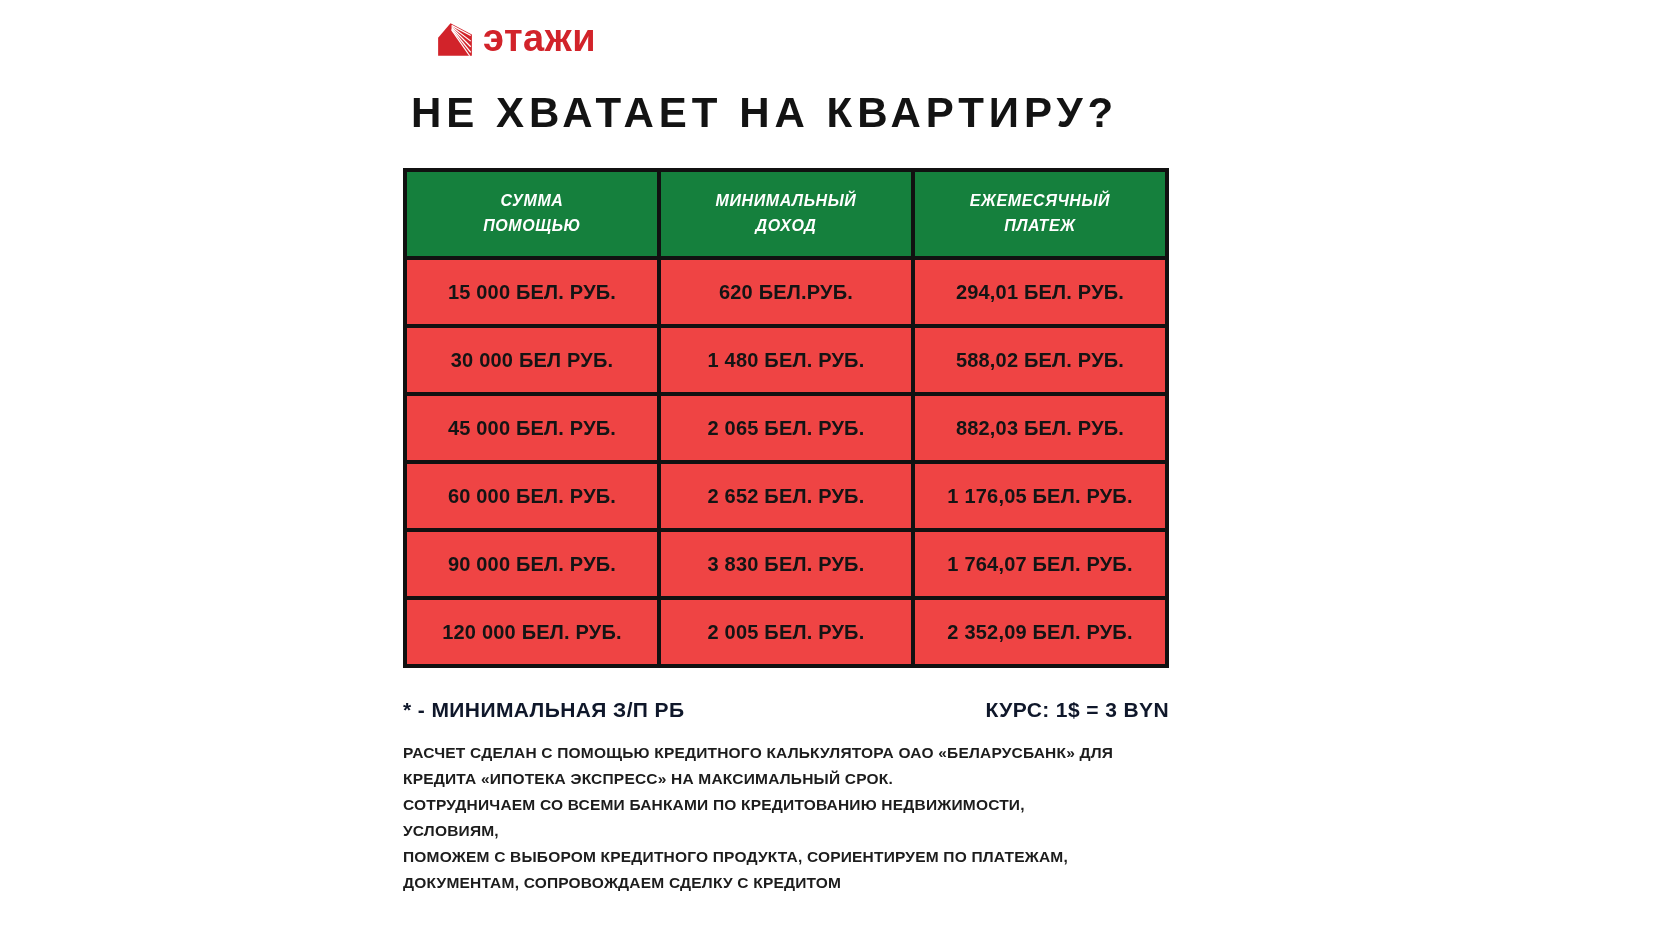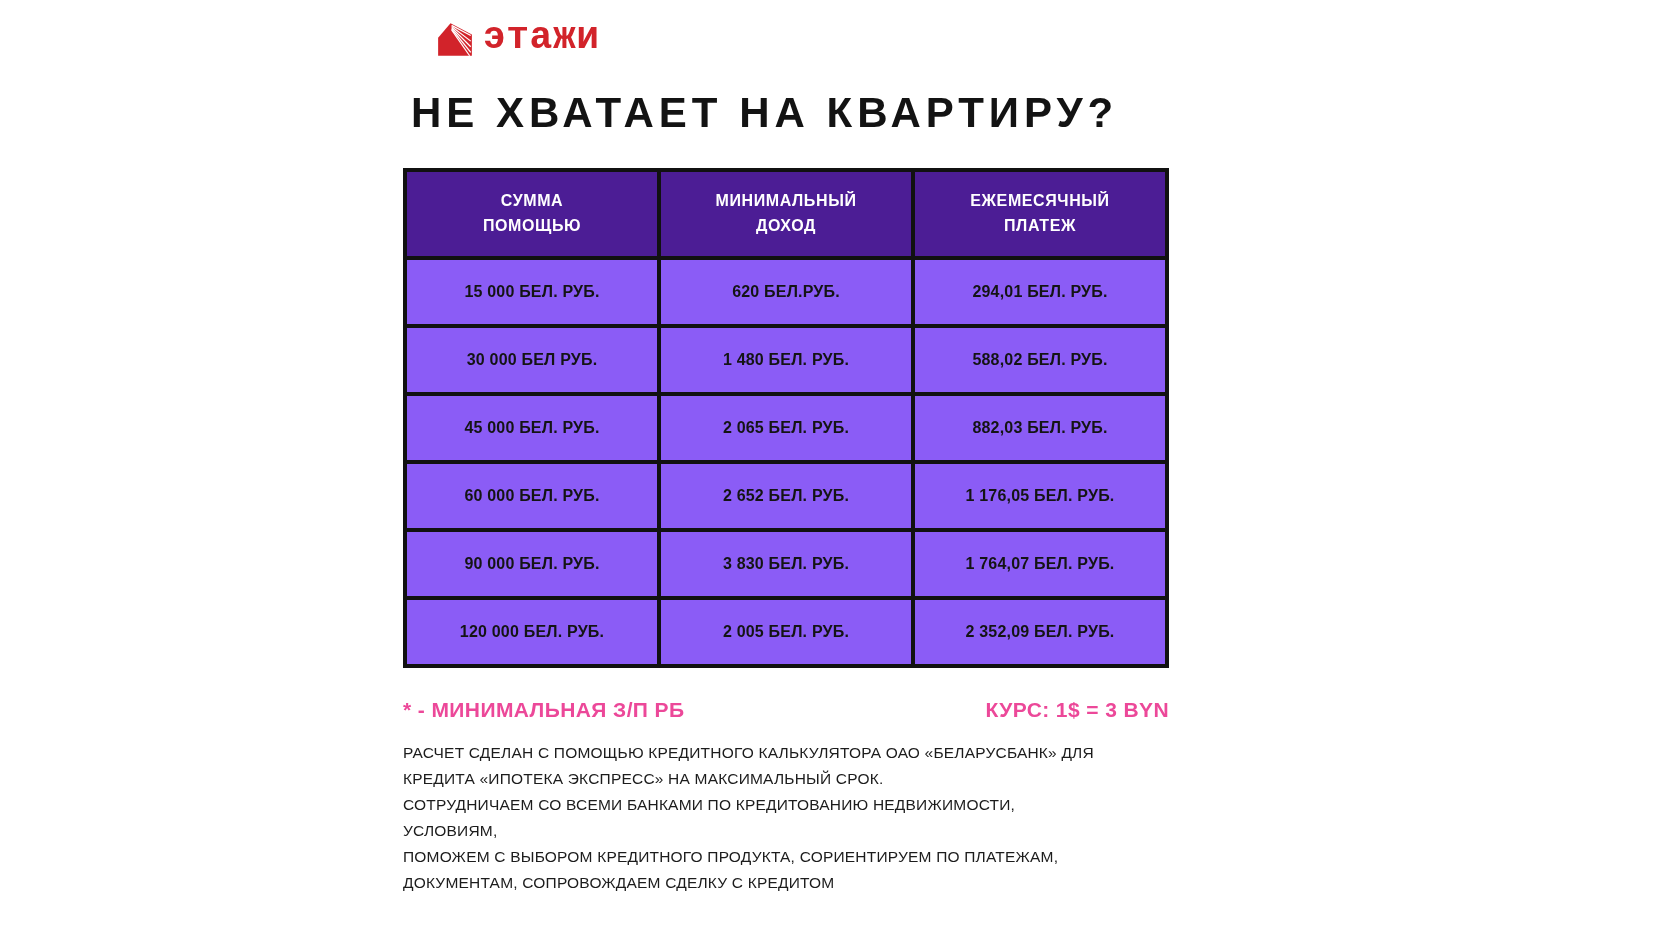--- a/index.html
+++ b/index.html
@@ -27,21 +27,20 @@
     margin: 20px 0 0 33px;
     height: 40px;
   }
   .logo .brand {
     color: #d2232a;
     font-size: 38px;
     font-weight: 700;
     letter-spacing: 0.5px;
     line-height: 1;
     padding-bottom: 4px;
-    font-family: Liberation Mono, monospace;
   }
   .page-title {
     margin: 32px 0 0 8px;
     font-size: 42px;
     font-weight: 800;
     color: #131313;
     letter-spacing: 5px;
     line-height: 1;
     white-space: nowrap;
   }
@@ -51,51 +50,52 @@
     width: 766px;
     margin-top: 34px;
   }
   table.credit-table th,
   table.credit-table td {
     border: 4px solid #111111;
     text-align: center;
     vertical-align: middle;
   }
   table.credit-table th {
-    background: #4c1d95;
+    background: #15803d;
     color: #ffffff;
     height: 82px;
     font-size: 16px;
     font-weight: 700;
     letter-spacing: 0.6px;
     line-height: 1.55;
+    font-style: italic;
   }
   table.credit-table td {
     height: 62px;
-    font-size: 16px;
+    font-size: 20px;
     font-weight: 700;
     color: #141414;
     letter-spacing: 0.2px;
     white-space: nowrap;
-    background: #8b5cf6;
+    background: #ef4444;
   }
   .note-row {
     display: flex;
     justify-content: space-between;
     align-items: flex-start;
     margin-top: 30px;
     font-size: 21px;
     font-weight: 700;
-    color: #ec4899;
+    color: #0f172a;
     letter-spacing: 0.4px;
   }
   .disclaimer {
     margin-top: 18px;
     font-size: 15.5px;
-    font-weight: 400;
+    font-weight: 700;
     color: #1c1c1c;
     letter-spacing: 0.2px;
     line-height: 26px;
   }
 </style>
 </head>
 <body>
 
 <div class="canvas">
   <div class="content">

